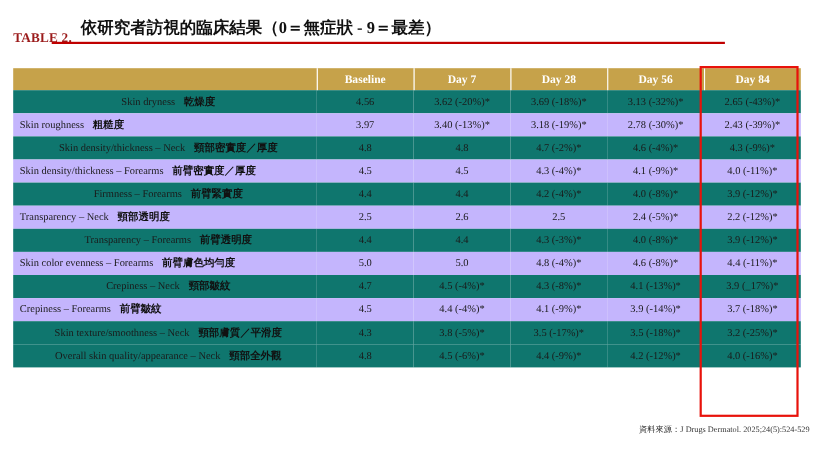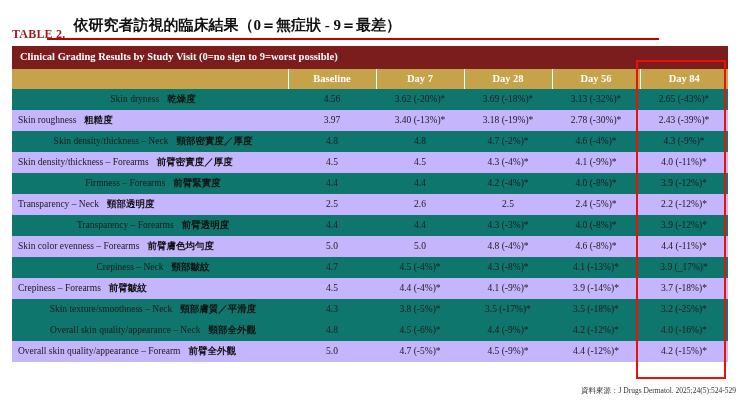--- a/index.html
+++ b/index.html
@@ -60,20 +60,21 @@
     font-size: 10.5px;
     font-weight: bold;
     padding: 5px 8px;
     line-height: 1.2;
   }
 
   table {
     width: 100%;
     border-collapse: collapse;
     table-layout: fixed;
+    margin-top: 16px;
   }
   th, td {
     padding: 0;
     vertical-align: middle;
   }
   .hdr th {
     background: #c6a24a;
     color: #ffffff;
     font-size: 10.5px;
     font-weight: bold;
@@ -134,21 +135,20 @@
 
 <div class="page">
 
   <div class="title-row">
     <span class="table-label">TABLE 2.</span>
     <span class="title-zh">依研究者訪視的臨床結果（0＝無症狀 - 9＝最差）</span>
   </div>
   <div class="title-underline"></div>
 
   <div class="tbl">
-    <div class="subhead">Clinical Grading Results by Study Visit (0=no sign to 9=worst possible)</div>
 
     <table>
       <colgroup>
         <col class="c0">
           <col class="c1">
           <col class="c2">
           <col class="c3">
           <col class="c4">
           <col class="c5">
       </colgroup>
@@ -252,28 +252,20 @@
             <td>3.2 (-25%)*</td>
           </tr>
           <tr class="odd">
             <td class="label"><span class="en">Overall skin quality/appearance – Neck</span><span class="gap"></span><span class="zh">頸部全外觀</span></td>
             <td>4.8</td>
             <td>4.5 (-6%)*</td>
             <td>4.4 (-9%)*</td>
             <td>4.2 (-12%)*</td>
             <td>4.0 (-16%)*</td>
           </tr>
-          <tr class="even">
-            <td class="label"><span class="en">Overall skin quality/appearance – Forearm</span><span class="gap"></span><span class="zh">前臂全外觀</span></td>
-            <td>5.0</td>
-            <td>4.7 (-5%)*</td>
-            <td>4.5 (-9%)*</td>
-            <td>4.4 (-12%)*</td>
-            <td>4.2 (-15%)*</td>
-          </tr>
         </tbody>
     </table>
   </div>
 
   <div class="redbox"></div>
 
   <div class="source">資料來源：J Drugs Dermatol. 2025;24(5):524-529</div>
 </div>
 
 </body></html>

